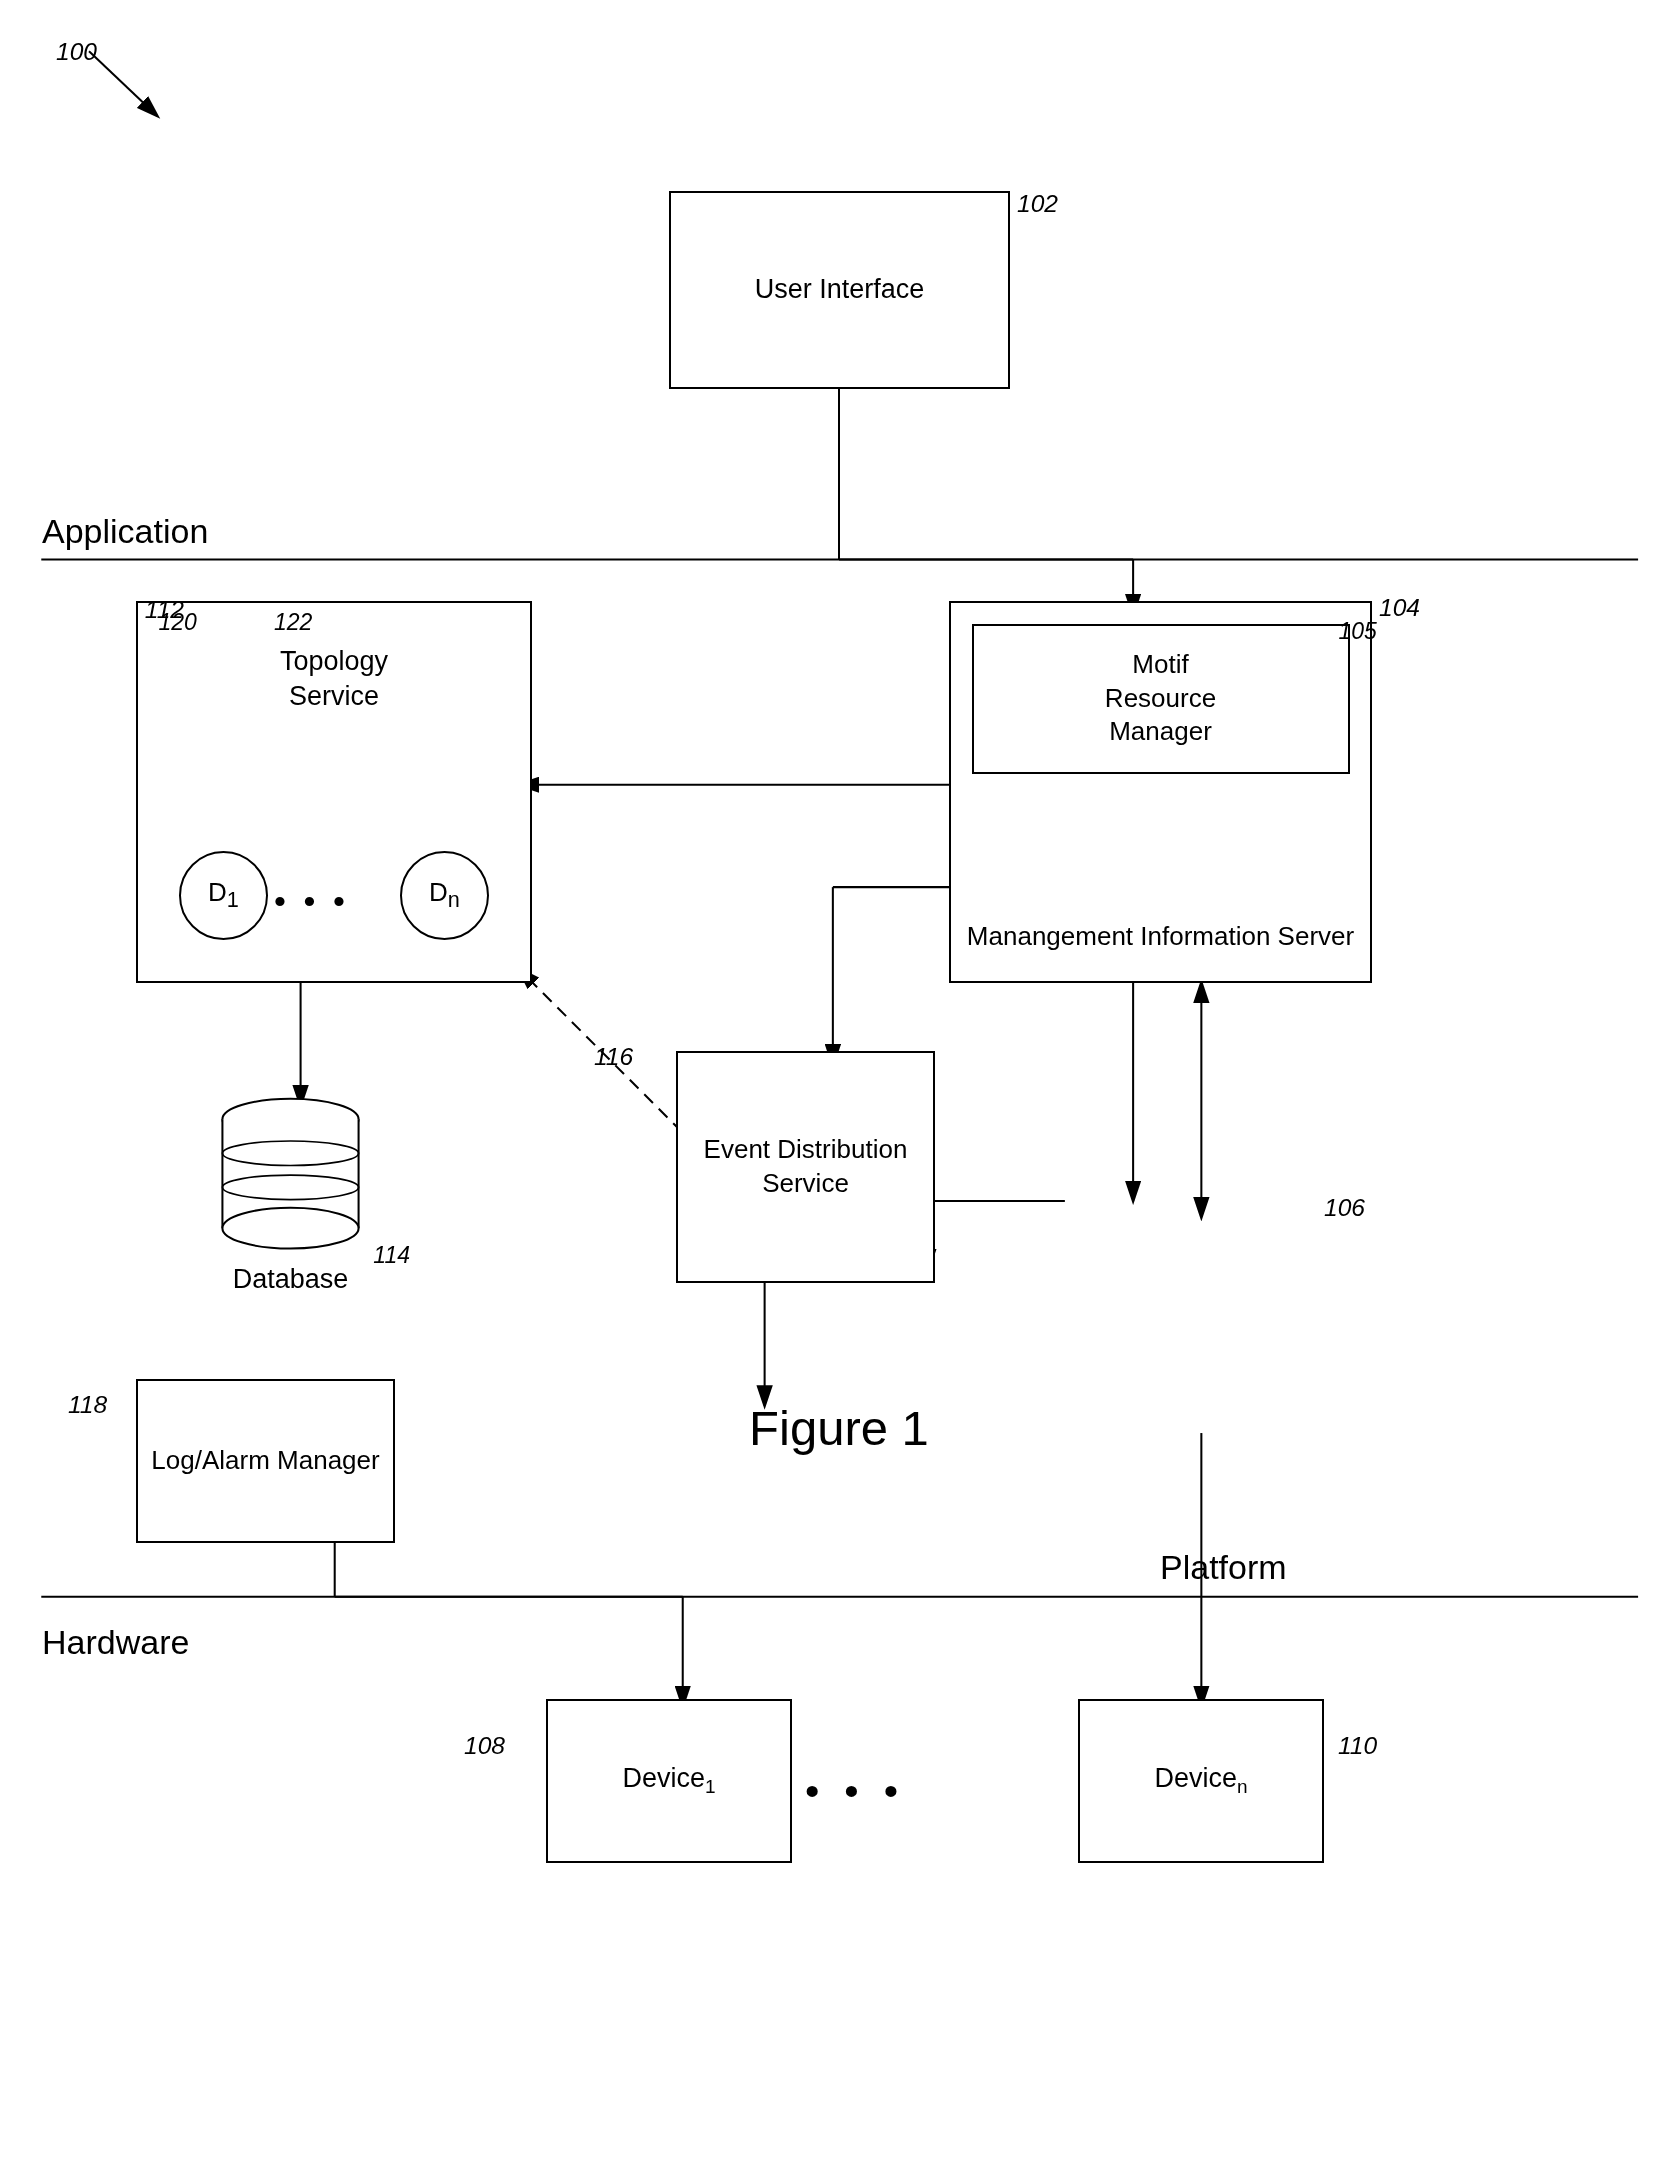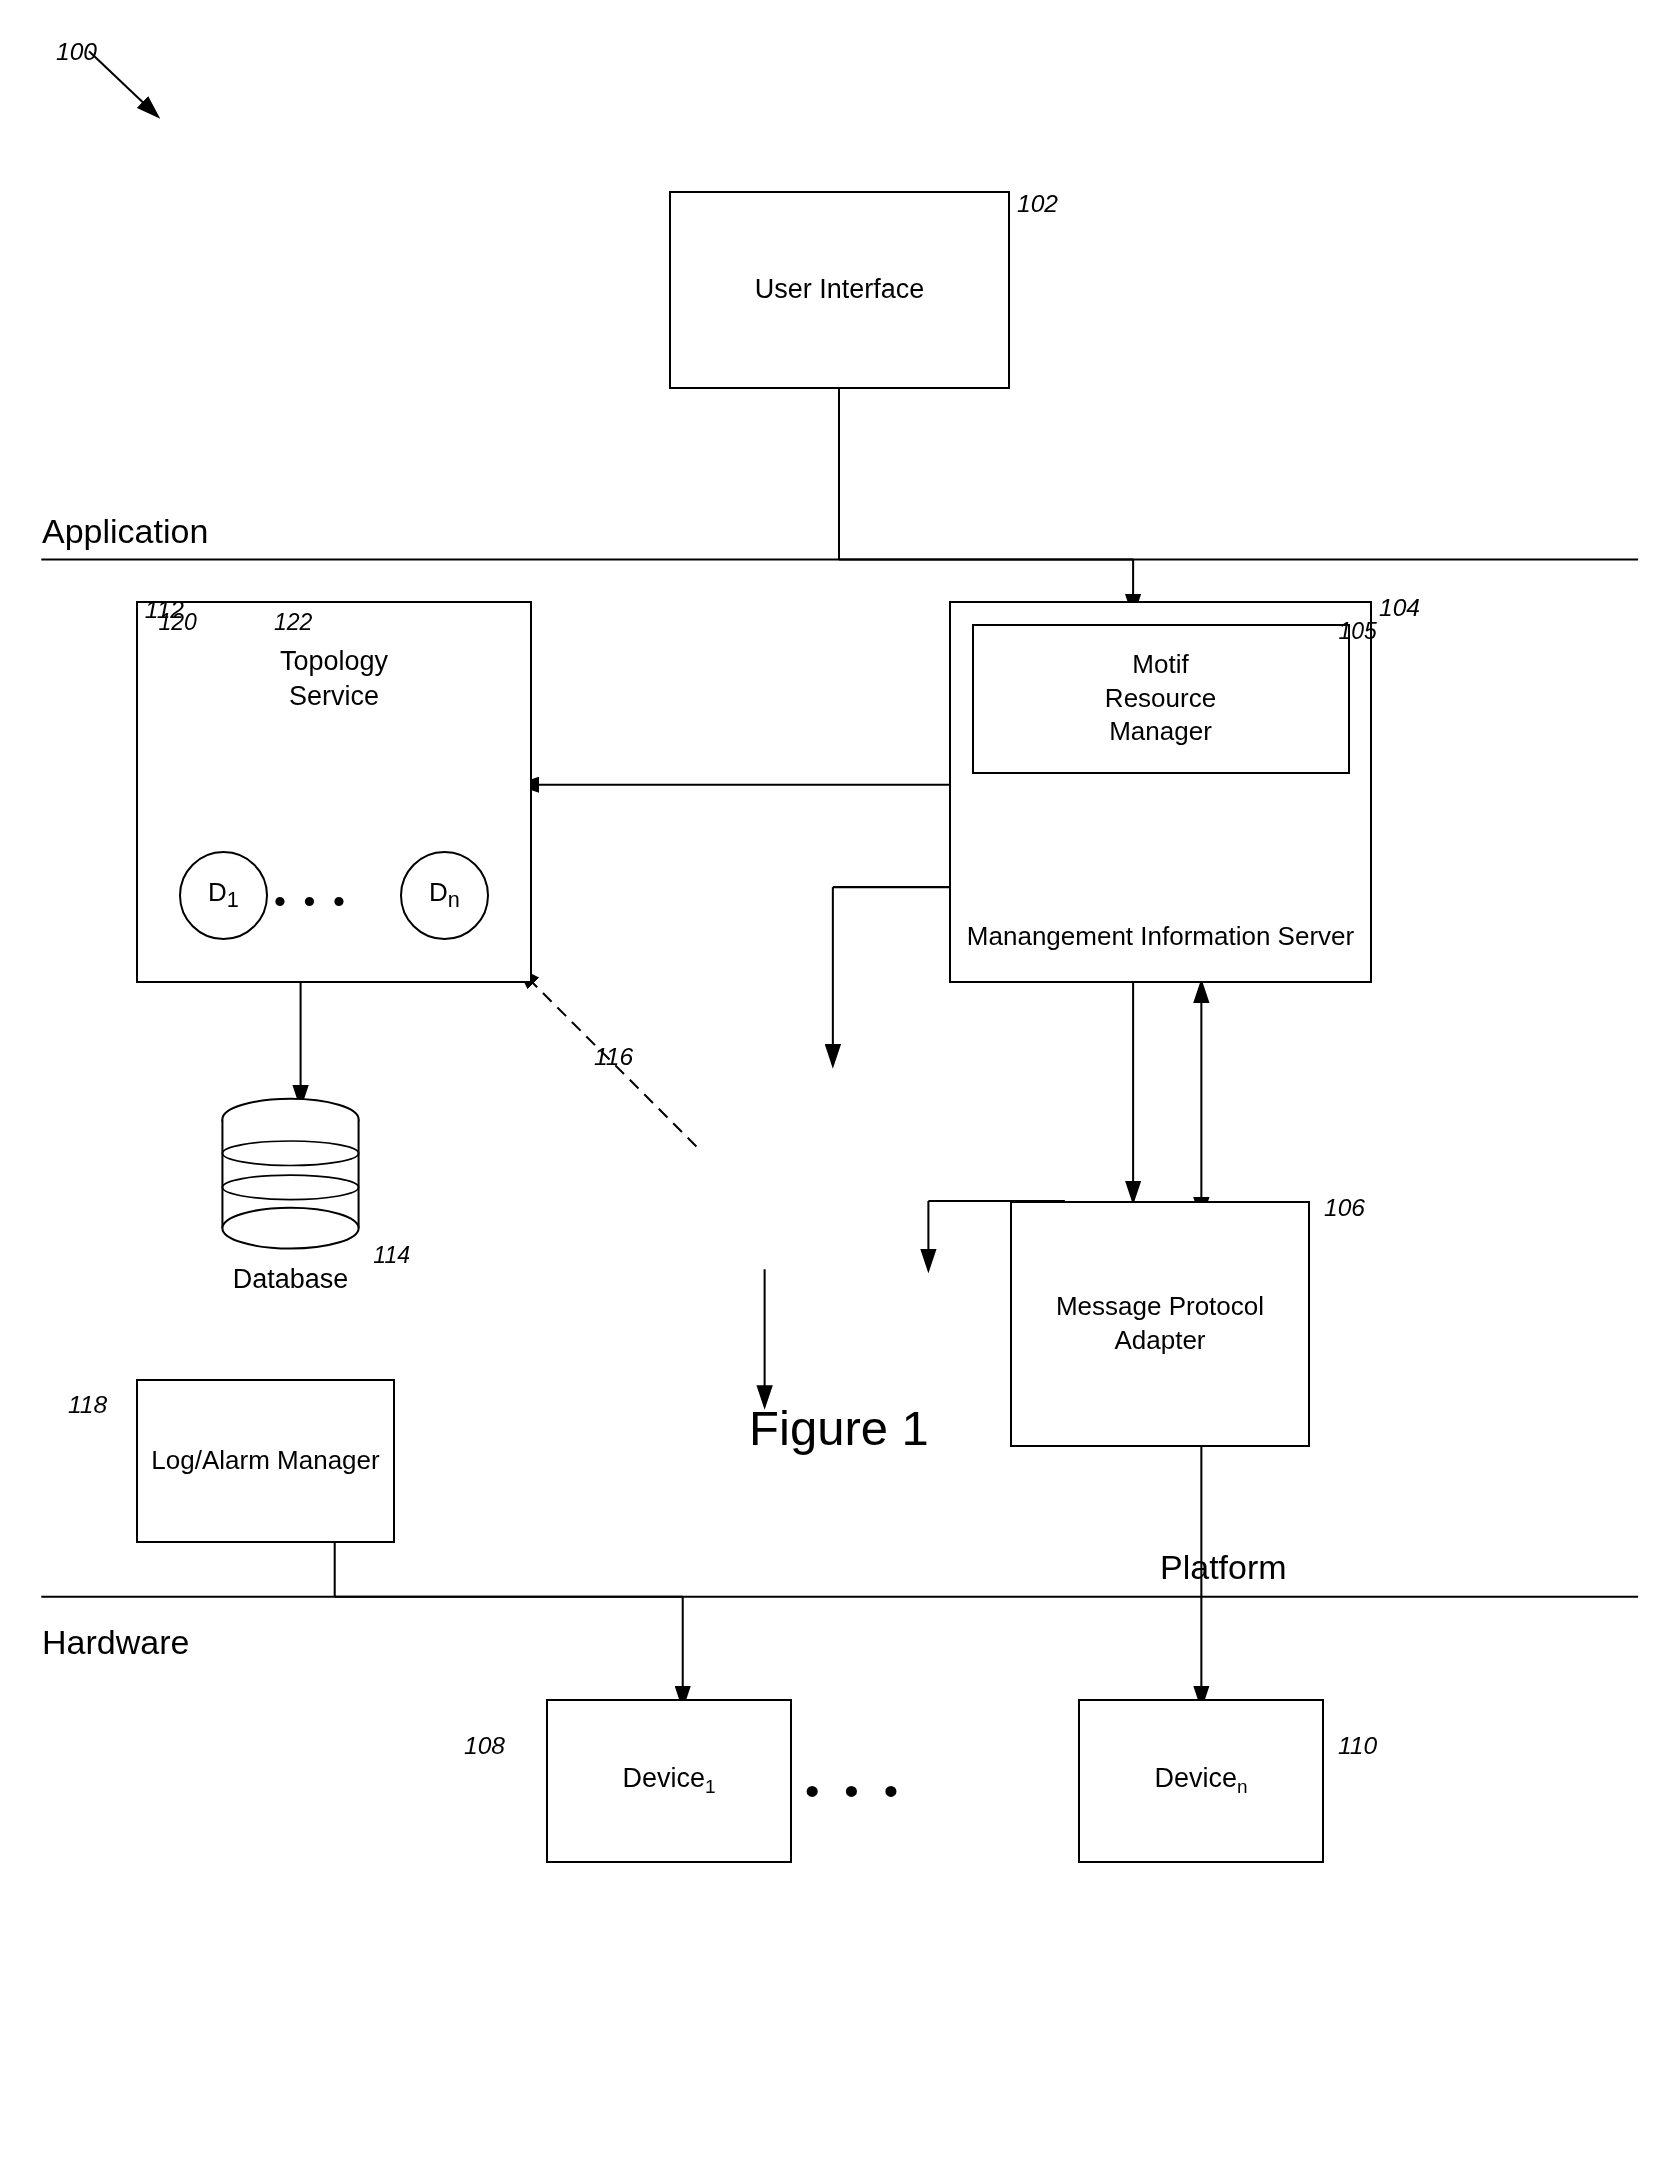--- a/index.html
+++ b/index.html
@@ -199,27 +199,27 @@
       <line x1="15" y1="40" x2="15" y2="200" stroke="#000" stroke-width="3"></line>
       <line x1="215" y1="40" x2="215" y2="200" stroke="#000" stroke-width="3"></line>
       <ellipse cx="115" cy="200" rx="100" ry="30" fill="#fff" stroke="#000" stroke-width="3"></ellipse>
       <ellipse cx="115" cy="90" rx="100" ry="18" fill="none" stroke="#000" stroke-width="2.5"></ellipse>
       <ellipse cx="115" cy="140" rx="100" ry="18" fill="none" stroke="#000" stroke-width="2.5"></ellipse>
     </svg>
     <div style="text-align:center; font-size:27px; margin-top:-6.8px;">Database</div>
     <div class="ref-num" style="position:absolute; top:150px; right:-41px; font-size:23px;">114</div>
   </div>
 
+  <div class="box" style="left:676px; top:1051px; width:259px; height:232px;">
+    <span class="box-label" style="font-size:26px;">Event
+Distribution
+Service</span>
+  </div>
   <div class="ref-num" style="top:1043px; left:594px;">116</div>
 
-  <div class="box" style="left:1010px; top:1201px; width:300px; height:246px;">
-    <span class="box-label" style="font-size:26px;">Message
-Protocol
-Adapter</span>
-  </div>
   <div class="ref-num" style="top:1194px; left:1324px;">106</div>
 
   <div class="box" style="left:136px; top:1379px; width:259px; height:164px;">
     <span class="box-label" style="font-size:26px;">Log/Alarm
 Manager</span>
   </div>
   <div class="ref-num" style="top:1391px; left:68px;">118</div>
 
   <div class="layer-label" style="top:1548px; left:1160px;">Platform</div>
 

